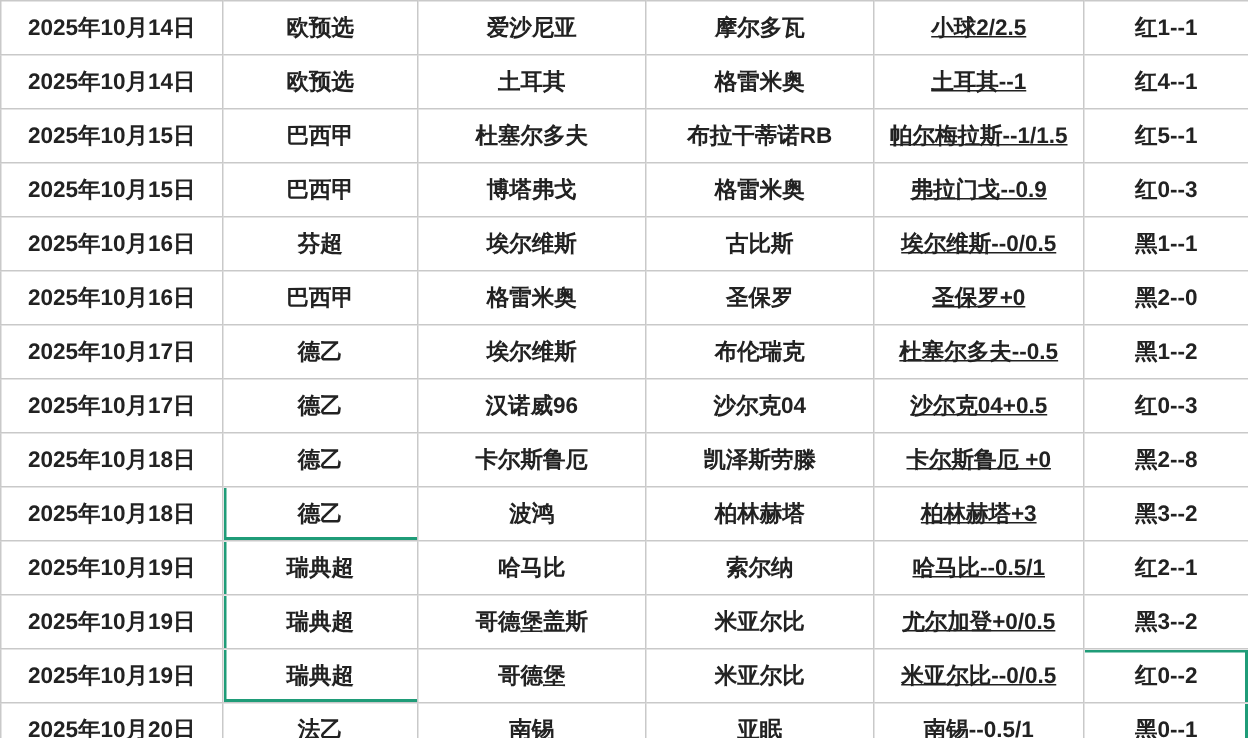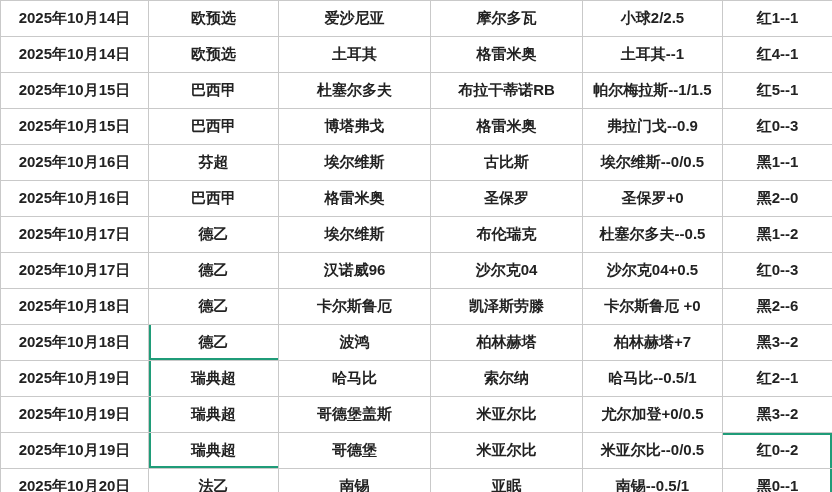--- a/index.html
+++ b/index.html
@@ -37,21 +37,21 @@
   col.c-away    { width: 152px; }
   col.c-hand    { width: 140px; }
   col.c-result  { width: 110px; }
 
   td.date-cell {
     font-size: 14px;
     font-weight: bold;
   }
   td.league-cell { font-size: 15px; }
   td.team-cell   { font-size: 15px; }
-  td.hand-cell   { font-size: 14px; }
+  td.hand-cell   { font-size: 14px; text-decoration: underline; }
   td.result-cell { font-size: 15px; }
 
   .res-red   { color: #d01b1b; }
   .res-black { color: #1a1a1a; }
 
   
   .sel-left {
     box-shadow: inset 2px 0 0 0 #1f9c78;
   }
   .sel-left-bottom {
@@ -149,29 +149,29 @@
       <td class="hand-cell">沙尔克04+0.5</td>
       <td class="result-cell res-red">红0--3</td>
     </tr>
 
     <tr>
       <td class="date-cell">2025年10月18日</td>
       <td class="league-cell">德乙</td>
       <td class="team-cell">卡尔斯鲁厄</td>
       <td class="team-cell">凯泽斯劳滕</td>
       <td class="hand-cell">卡尔斯鲁厄 +0</td>
-      <td class="result-cell res-black">黑2--6</td>
+      <td class="result-cell res-black">黑2--8</td>
     </tr>
 
     <tr>
       <td class="date-cell">2025年10月18日</td>
       <td class="league-cell sel-left-bottom">德乙</td>
       <td class="team-cell">波鸿</td>
       <td class="team-cell">柏林赫塔</td>
-      <td class="hand-cell">柏林赫塔+7</td>
+      <td class="hand-cell">柏林赫塔+3</td>
       <td class="result-cell res-black">黑3--2</td>
     </tr>
 
     <tr>
       <td class="date-cell">2025年10月19日</td>
       <td class="league-cell sel-left">瑞典超</td>
       <td class="team-cell">哈马比</td>
       <td class="team-cell">索尔纳</td>
       <td class="hand-cell">哈马比--0.5/1</td>
       <td class="result-cell res-red">红2--1</td>

